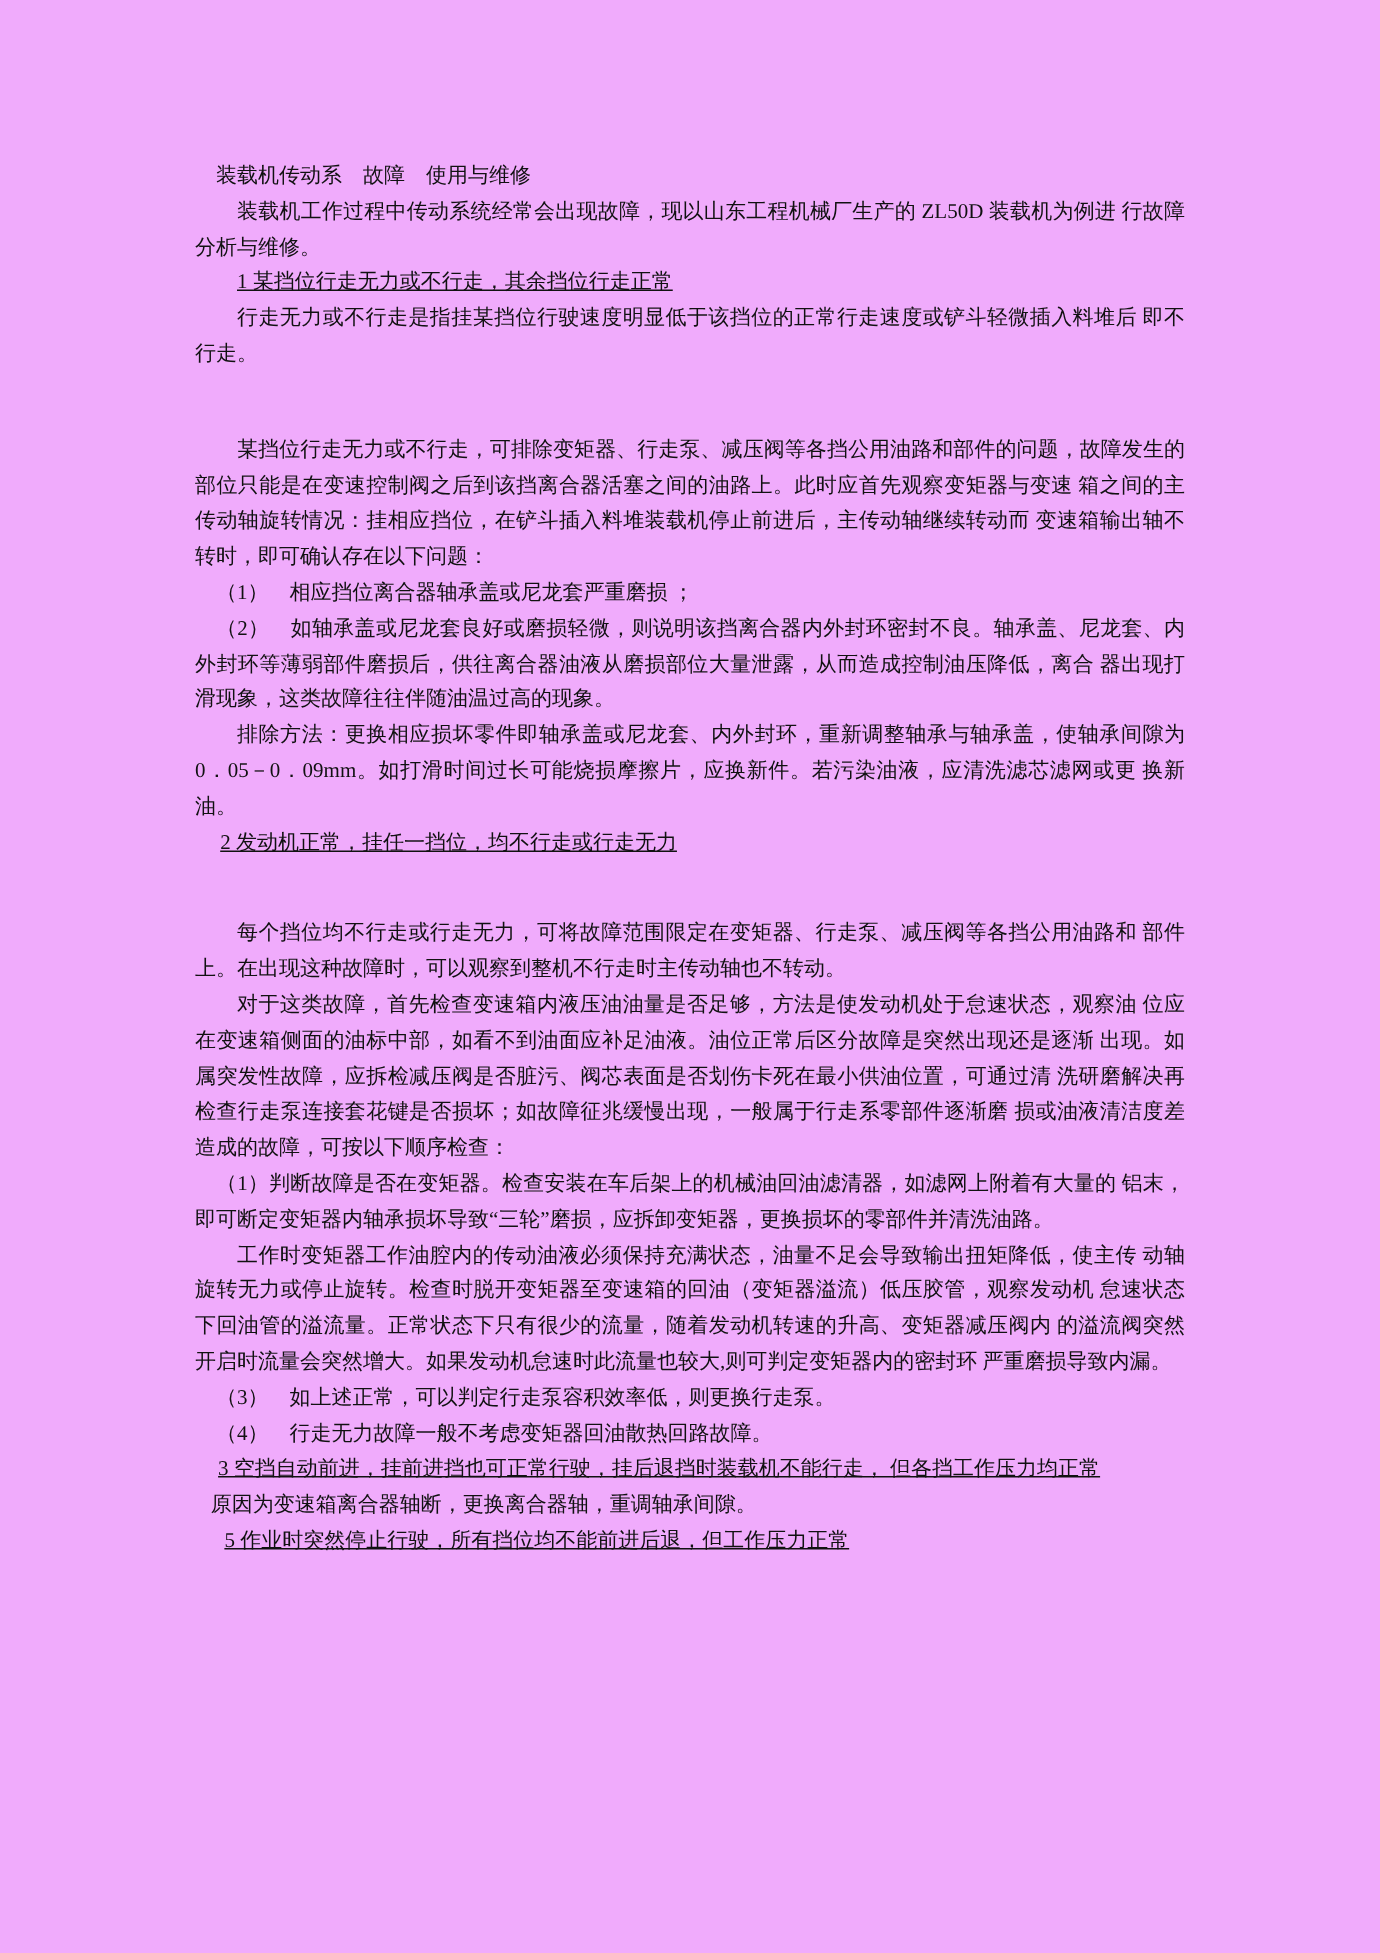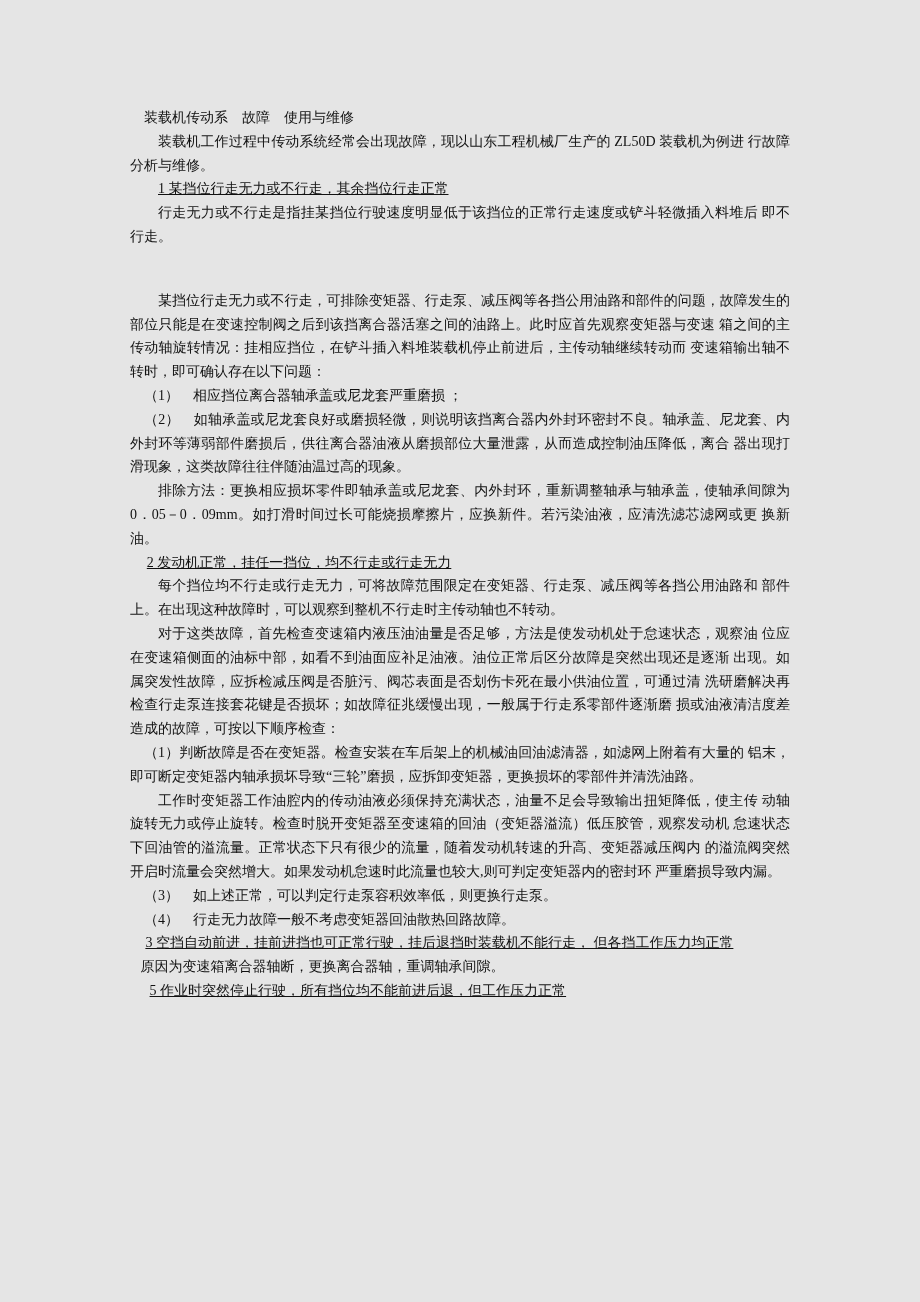--- a/index.html
+++ b/index.html
@@ -4,21 +4,21 @@
 <style>
   html, body {
     margin: 0;
     padding: 0;
     background: #ffffff;
   }
   .page {
     position: relative;
     width: 920px;
     height: 1302px;
-    background: #e5e5e5;
+    background: #f0abfc;
     overflow: hidden;
   }
   .doc-body {
     position: absolute;
     top: 106px;
     left: 130px;
     width: 660px;
     font-family: "Liberation Serif", "DejaVu Serif", serif;
     font-size: 14px;
     line-height: 23.8px;
@@ -42,21 +42,21 @@
   <div class="doc-body" id="paragraphs">
       <p class="title" style="text-indent: 1em;">装载机传动系　故障　使用与维修</p>
       <p class="body" style="text-indent: 2em;">装载机工作过程中传动系统经常会出现故障，现以山东工程机械厂生产的 ZL50D 装载机为例进 行故障分析与维修。</p>
       <p class="heading" style="text-indent: 2em;">1 某挡位行走无力或不行走，其余挡位行走正常</p>
       <p class="body" style="text-indent: 2em;">行走无力或不行走是指挂某挡位行驶速度明显低于该挡位的正常行走速度或铲斗轻微插入料堆后 即不行走。</p>
       <p class="body" style="text-indent: 2em; margin-top: 40px;">某挡位行走无力或不行走，可排除变矩器、行走泵、减压阀等各挡公用油路和部件的问题，故障发生的部位只能是在变速控制阀之后到该挡离合器活塞之间的油路上。此时应首先观察变矩器与变速 箱之间的主传动轴旋转情况：挂相应挡位，在铲斗插入料堆装载机停止前进后，主传动轴继续转动而 变速箱输出轴不转时，即可确认存在以下问题：</p>
       <p class="listitem" style="text-indent: 1em;">（1）　相应挡位离合器轴承盖或尼龙套严重磨损 ；</p>
       <p class="listitem" style="text-indent: 1em;">（2）　如轴承盖或尼龙套良好或磨损轻微，则说明该挡离合器内外封环密封不良。轴承盖、尼龙套、内外封环等薄弱部件磨损后，供往离合器油液从磨损部位大量泄露，从而造成控制油压降低，离合 器出现打滑现象，这类故障往往伴随油温过高的现象。</p>
       <p class="body" style="text-indent: 2em;">排除方法：更换相应损坏零件即轴承盖或尼龙套、内外封环，重新调整轴承与轴承盖，使轴承间隙为0．05－0．09mm。如打滑时间过长可能烧损摩擦片，应换新件。若污染油液，应清洗滤芯滤网或更 换新油。</p>
       <p class="heading" style="text-indent: 1.2em;">2 发动机正常，挂任一挡位，均不行走或行走无力</p>
-      <p class="body" style="text-indent: 2em;">每个挡位均不行走或行走无力，可将故障范围限定在变矩器、行走泵、减压阀等各挡公用油路和 部件上。在出现这种故障时，可以观察到整机不行走时主传动轴也不转动。</p>
+      <p class="body" style="text-indent: 2em; margin-top: 37px;">每个挡位均不行走或行走无力，可将故障范围限定在变矩器、行走泵、减压阀等各挡公用油路和 部件上。在出现这种故障时，可以观察到整机不行走时主传动轴也不转动。</p>
       <p class="body" style="text-indent: 2em;">对于这类故障，首先检查变速箱内液压油油量是否足够，方法是使发动机处于怠速状态，观察油 位应在变速箱侧面的油标中部，如看不到油面应补足油液。油位正常后区分故障是突然出现还是逐渐 出现。如属突发性故障，应拆检减压阀是否脏污、阀芯表面是否划伤卡死在最小供油位置，可通过清 洗研磨解决再检查行走泵连接套花键是否损坏；如故障征兆缓慢出现，一般属于行走系零部件逐渐磨 损或油液清洁度差造成的故障，可按以下顺序检查：</p>
       <p class="listitem" style="text-indent: 1em;">（1）判断故障是否在变矩器。检查安装在车后架上的机械油回油滤清器，如滤网上附着有大量的 铝末，即可断定变矩器内轴承损坏导致“三轮”磨损，应拆卸变矩器，更换损坏的零部件并清洗油路。</p>
       <p class="body" style="text-indent: 2em;">工作时变矩器工作油腔内的传动油液必须保持充满状态，油量不足会导致输出扭矩降低，使主传 动轴旋转无力或停止旋转。检查时脱开变矩器至变速箱的回油（变矩器溢流）低压胶管，观察发动机 怠速状态下回油管的溢流量。正常状态下只有很少的流量，随着发动机转速的升高、变矩器减压阀内 的溢流阀突然开启时流量会突然增大。如果发动机怠速时此流量也较大,则可判定变矩器内的密封环 严重磨损导致内漏。</p>
       <p class="listitem" style="text-indent: 1em;">（3）　如上述正常，可以判定行走泵容积效率低，则更换行走泵。</p>
       <p class="listitem" style="text-indent: 1em;">（4）　行走无力故障一般不考虑变矩器回油散热回路故障。</p>
       <p class="heading" style="text-indent: 1.1em;">3 空挡自动前进，挂前进挡也可正常行驶，挂后退挡时装载机不能行走， 但各挡工作压力均正常</p>
       <p class="body" style="text-indent: 0.75em;">原因为变速箱离合器轴断，更换离合器轴，重调轴承间隙。</p>
       <p class="heading" style="text-indent: 1.4em;">5 作业时突然停止行驶，所有挡位均不能前进后退，但工作压力正常</p>
     </div>
 </div>

